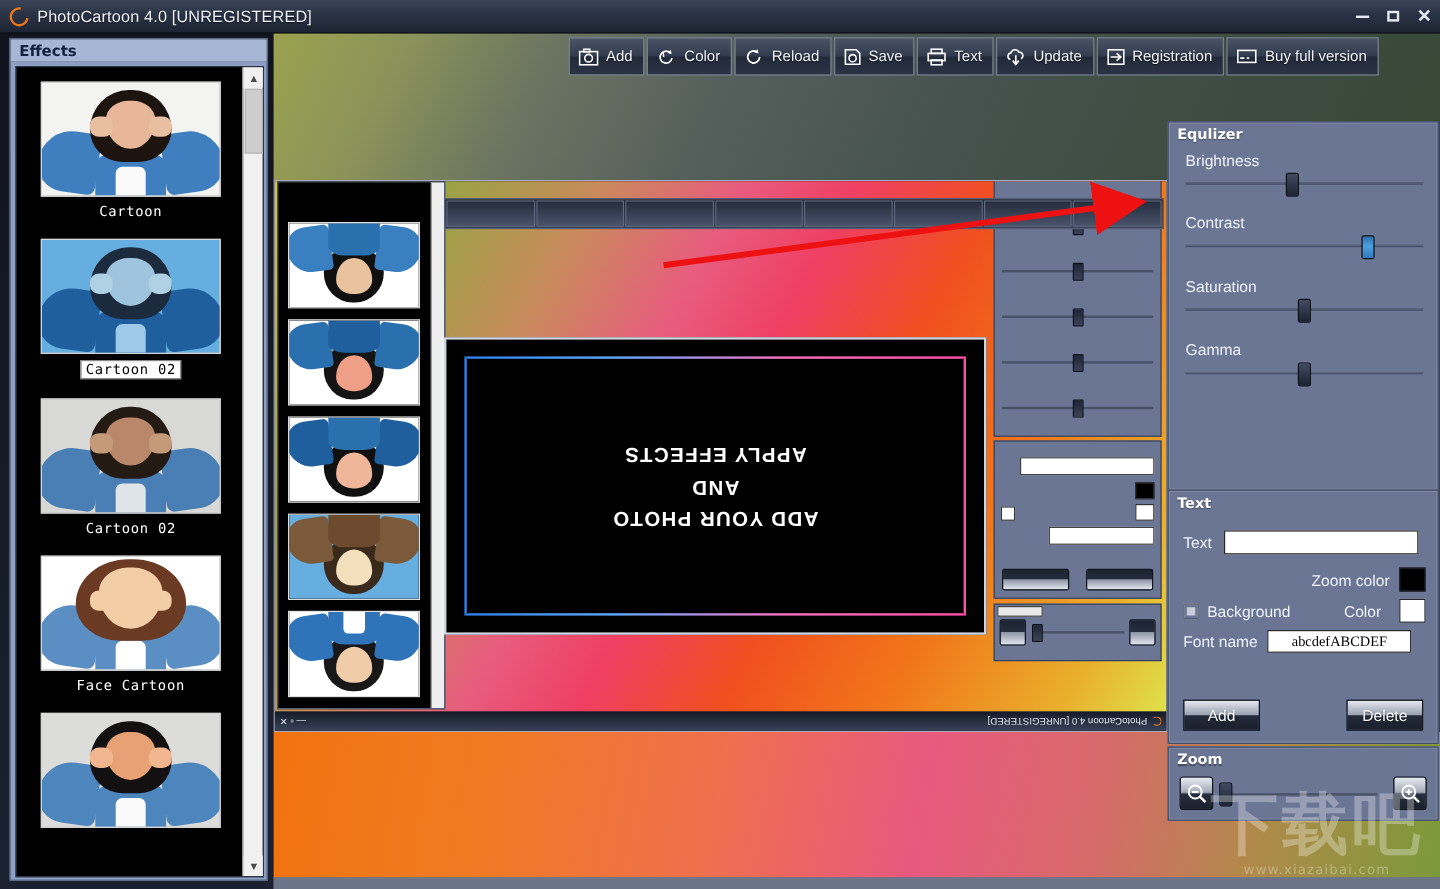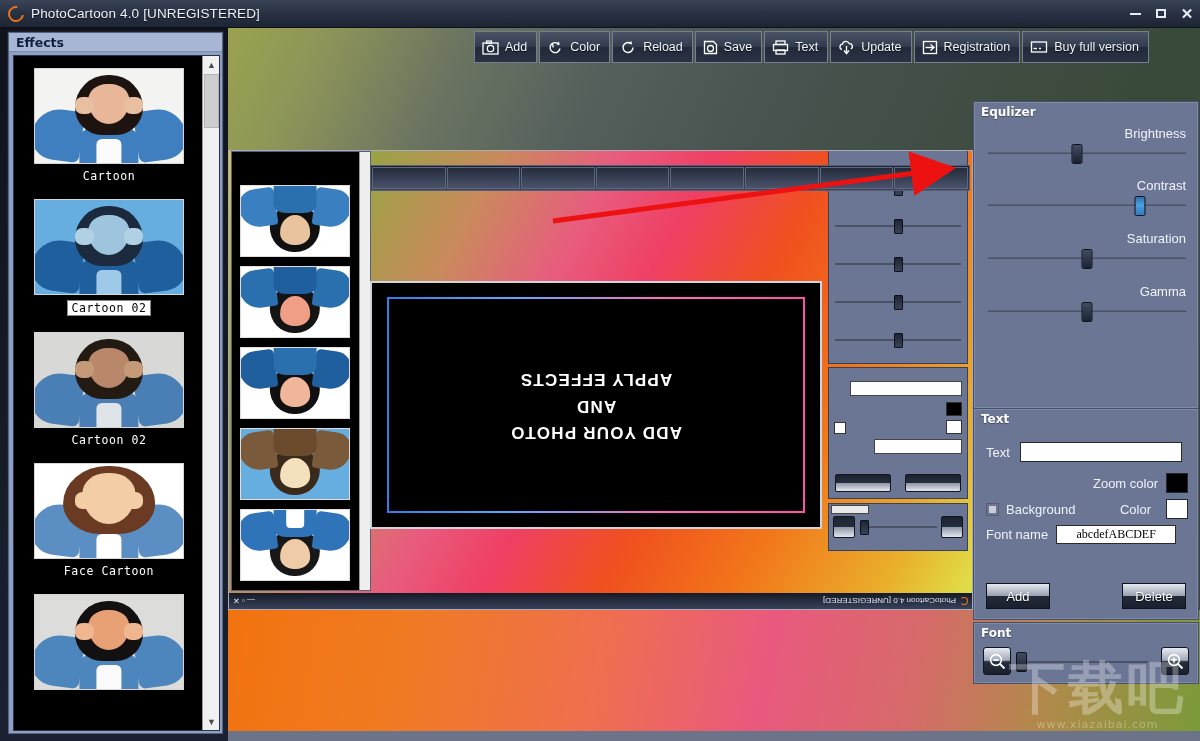--- a/index.html
+++ b/index.html
@@ -285,21 +285,21 @@
   .rpanel-title {
     color: #ffffff; font-size: 12px; font-weight: bold;
     padding: 3px 0 0 7px; text-shadow: 0 1px 1px #00000066;
     font-family: "DejaVu Sans", sans-serif;
   }
   #eq-panel   { top: 101px; width: 226px; height: 308px; }
   #text-panel { top: 408px; width: 226px; height: 212px; }
   #zoom-panel { top: 622px; width: 226px; height: 62px; }
 
   .eq-row { position: absolute; left: 14px; width: 198px; }
-  .eq-label { color: #eef2f9; font-size: 13px; text-align: right; }
+  .eq-label { color: #eef2f9; font-size: 13px; }
   .eq-track {
     position: relative; margin-top: 11px;
     height: 2px; background: #4e real; background: #4a5268;
     border-top: 1px solid #5a6舗; border-top: 1px solid #596泊;
     border-top: 1px solid #59627a;
   }
   .eq-thumb {
     position: absolute; top: -9px; width: 11px; height: 20px;
     border: 1.5px solid #0d1118; border-radius: 2px;
     background: linear-gradient(180deg, #414b61 0%, #1b2231 100%);
@@ -738,21 +738,21 @@
     <div class="t-row" style="left:12px; top:116px; width:202px; gap:8px;">
       <span class="t-label">Font name</span>
       <span class="font-box" style="width:120px;height:19px;">abcdefABCDEF</span>
     </div>
 
     <div class="btn3d" style="position:absolute;left:12px;top:174px;width:64px;height:26px;">Add</div>
     <div class="btn3d" style="position:absolute;right:12px;top:174px;width:64px;height:26px;">Delete</div>
   </div>
 
   <div class="rpanel" id="zoom-panel">
-    <div class="rpanel-title">Font</div>
+    <div class="rpanel-title">Zoom</div>
 
     <div class="zbtn" style="left:9px; top:24px;">
       <svg width="19" height="19" viewBox="0 0 19 19">
         <circle cx="8" cy="8" r="5.4" fill="none" stroke="#fff" stroke-width="1.6"></circle>
         <line x1="11.9" y1="11.9" x2="16.5" y2="16.5" stroke="#fff" stroke-width="2"></line>
         <line x1="5.4" y1="8" x2="10.6" y2="8" stroke="#fff" stroke-width="1.7"></line>
       </svg>
     </div>
 
     <div class="z-track" style="left:52px; top:38px; width:122px;"></div>

